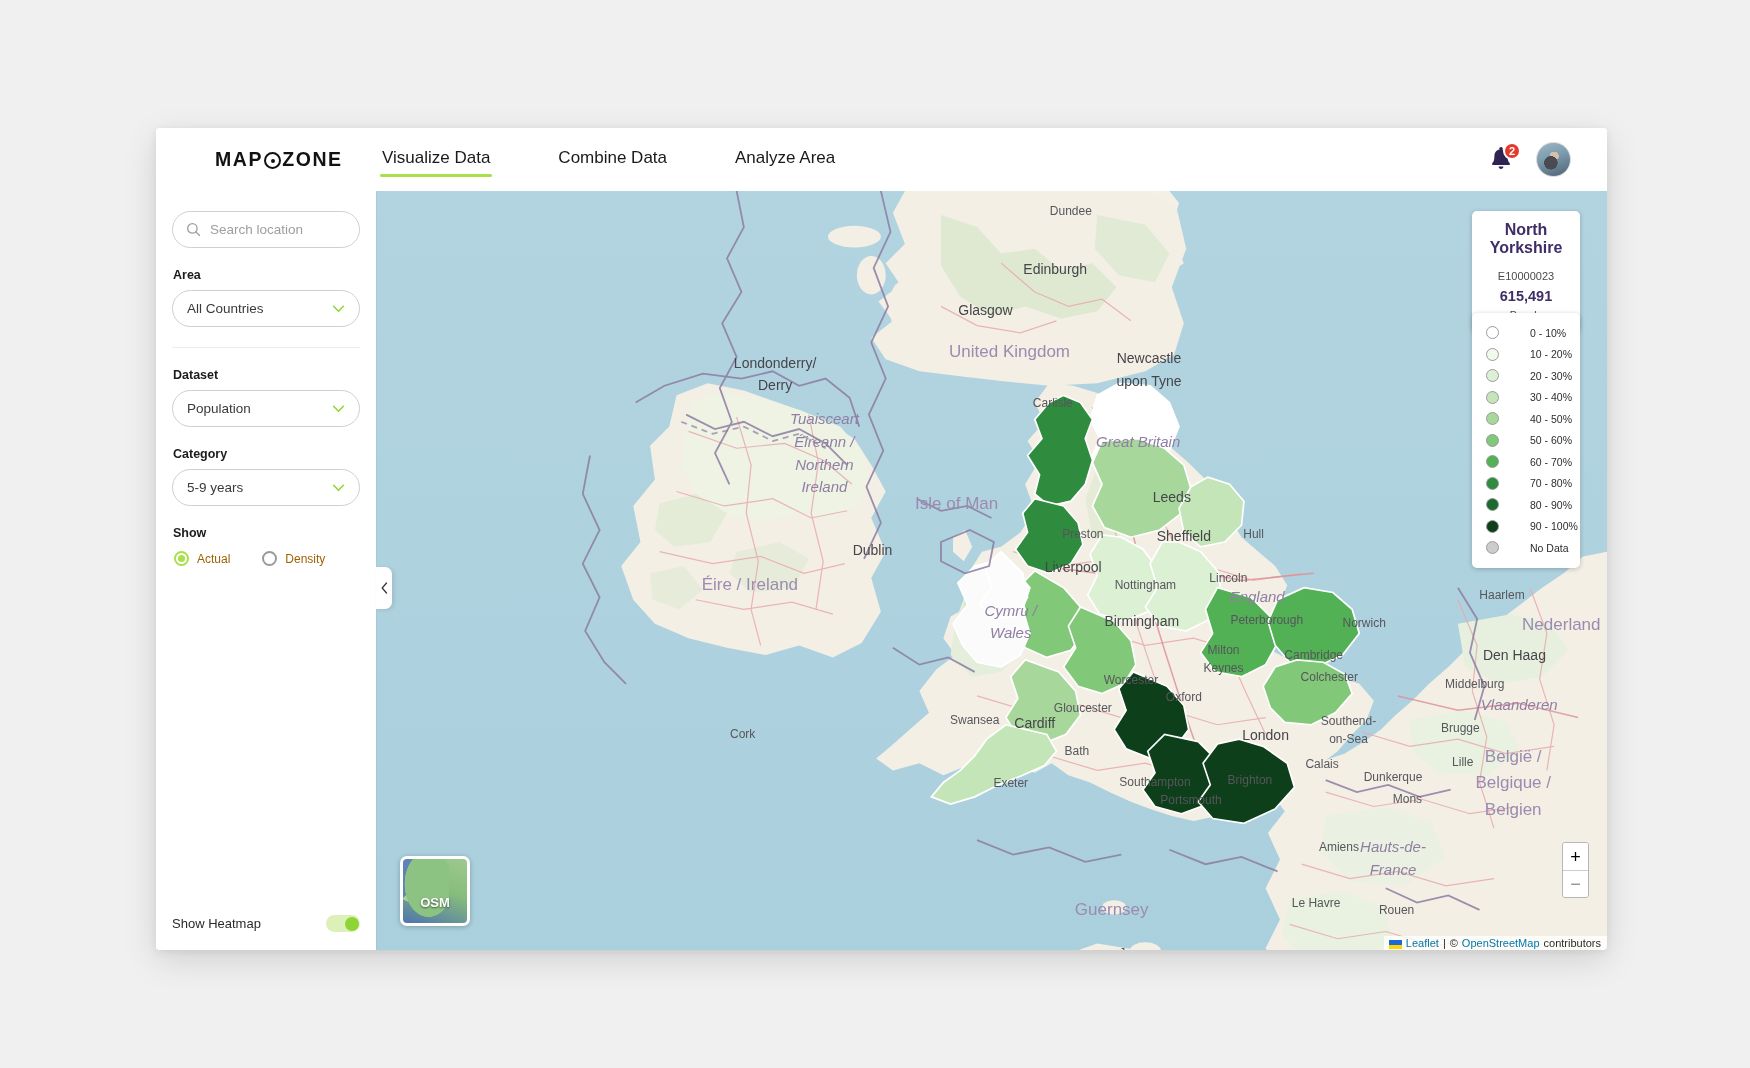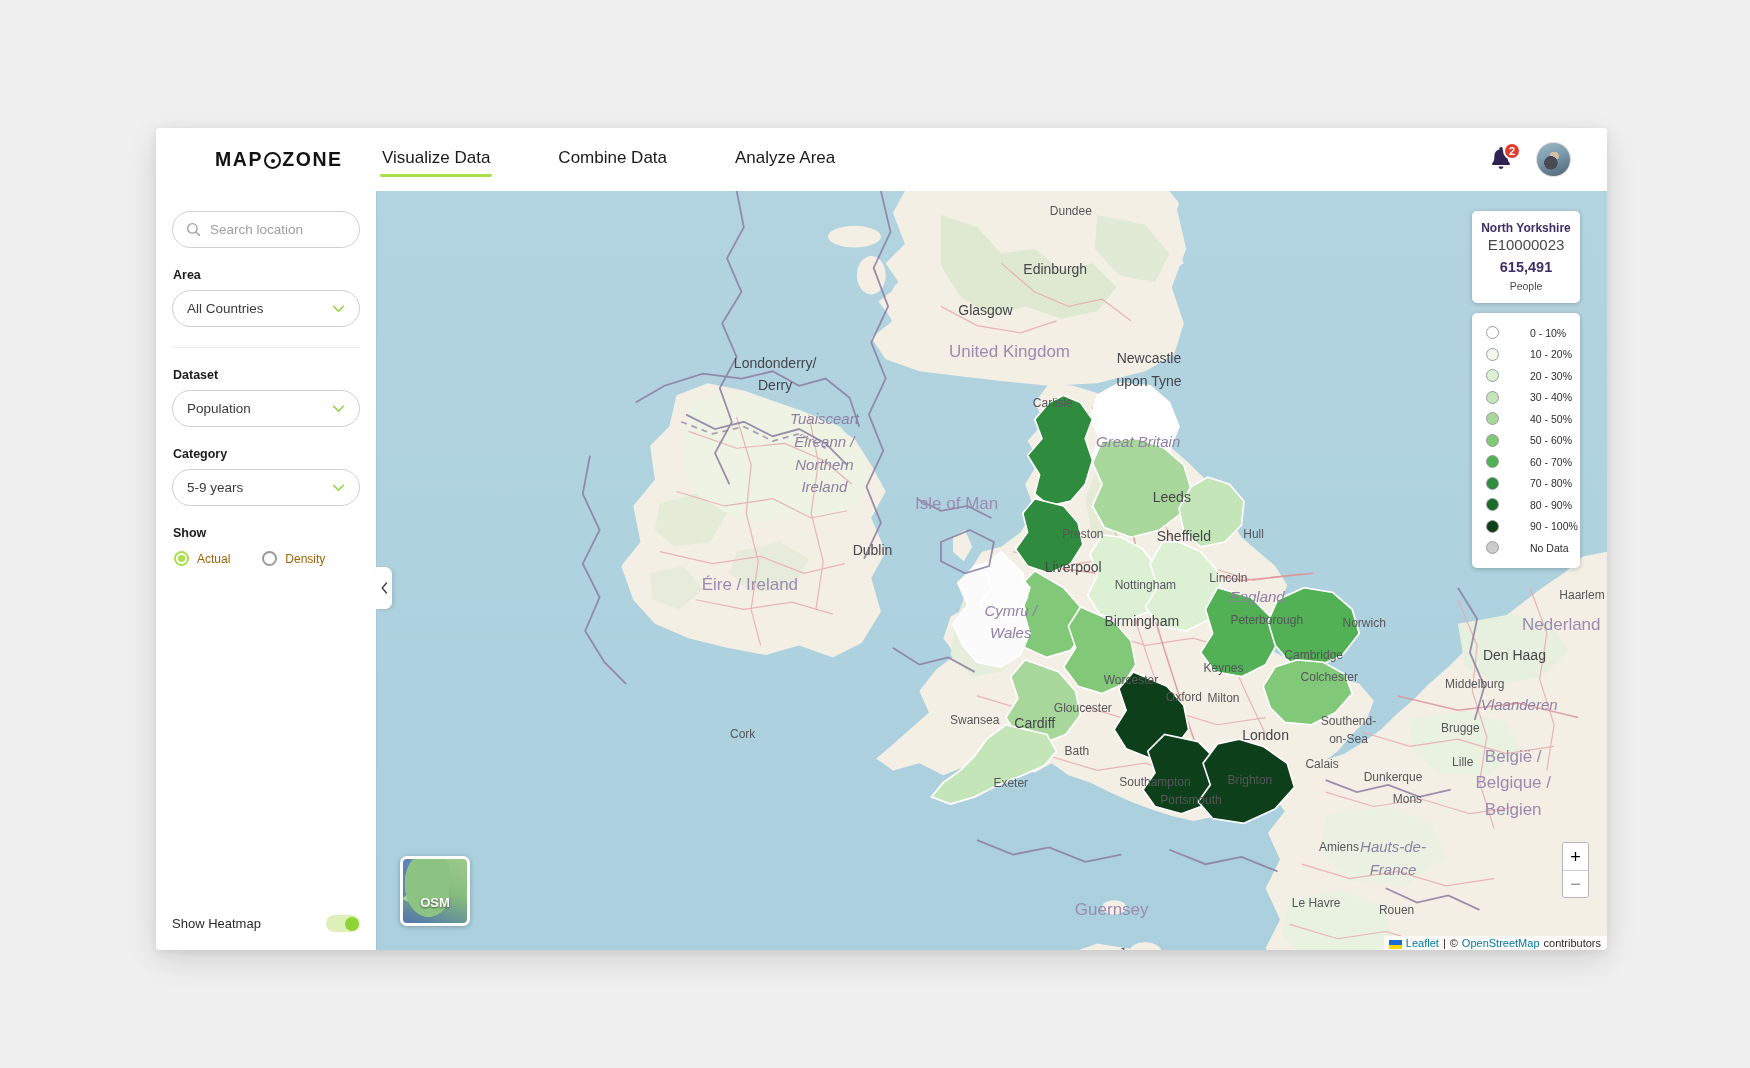--- a/index.html
+++ b/index.html
@@ -166,22 +166,22 @@
   .lbl-city-sm{ color: #57565c; font-size: 12px; }
   .lbl-region { color: #8f7fa3; font-size: 15px; font-style: italic; }
   .lbl-ctry   { color: #9c8bb0; font-size: 17px; }
 
   
   #info-card {
     position: absolute; right: 27px; top: 20px; width: 108px;
     background: #fff; border-radius: 5px; padding: 10px 6px 11px;
     text-align: center; box-shadow: 0 1px 5px rgba(0,0,0,0.22); z-index: 20;
   }
-  #info-title { font-size: 12px; font-weight: bold; color: #3f2d66; }
-  #info-code  { font-size: 15px; color: #4a4a4a; margin-top: 1px; }
+  #info-title { font-size: 16px; font-weight: bold; color: #3f2d66; }
+  #info-code  { font-size: 11px; color: #4a4a4a; margin-top: 13px; }
   #info-value { font-size: 14.5px; font-weight: bold; color: #3f2d66; margin-top: 6px; }
   #info-unit  { font-size: 10.5px; color: #4a4a4a; margin-top: 5px; }
 
   
   #legend {
     position: absolute; right: 27px; top: 122px; width: 108px;
     background: #fff; border-radius: 5px; padding: 9px 0 9px 14px;
     box-shadow: 0 1px 5px rgba(0,0,0,0.22); z-index: 20;
   }
   .legend-row { display: flex; align-items: center; gap: 7px; height: 21.5px; }
@@ -508,21 +508,21 @@
           <div class="mlabel lbl-city" style="left: 697.246px; top: 375.894px;">Liverpool</div>
           <div class="mlabel lbl-city-sm" style="left: 852.323px; top: 386.713px;">Lincoln</div>
           <div class="mlabel lbl-city-sm" style="left: 769.375px; top: 393.926px;">Nottingham</div>
           <div class="mlabel lbl-region" style="left: 881.175px; top: 404.745px;">England</div>
           <div class="mlabel lbl-city" style="left: 765.769px; top: 429.99px;">Birmingham</div>
           <div class="mlabel lbl-city-sm" style="left: 890.792px; top: 428.788px;">Peterborough</div>
           <div class="mlabel lbl-region" style="left: 634.734px; top: 419.171px;">Cymru /</div>
           <div class="mlabel lbl-region" style="left: 634.734px; top: 440.81px;">Wales</div>
           <div class="mlabel lbl-city-sm" style="left: 988.166px; top: 432.395px;">Norwich</div>
           <div class="mlabel lbl-city-sm" style="left: 937.676px; top: 463.65px;">Cambridge</div>
-          <div class="mlabel lbl-city-sm" style="left: 847.515px; top: 458.842px; margin-top: 48px;">Milton</div>
+          <div class="mlabel lbl-city-sm" style="left: 847.515px; top: 458.842px;">Milton</div>
           <div class="mlabel lbl-city-sm" style="left: 847.515px; top: 476.874px;">Keynes</div>
           <div class="mlabel lbl-city-sm" style="left: 953.304px; top: 486.491px;">Colchester</div>
           <div class="mlabel lbl-city-sm" style="left: 754.949px; top: 488.896px;">Worcester</div>
           <div class="mlabel lbl-city-sm" style="left: 807.844px; top: 505.726px;">Oxford</div>
           <div class="mlabel lbl-city-sm" style="left: 706.863px; top: 516.545px;">Gloucester</div>
           <div class="mlabel lbl-city" style="left: 889.59px; top: 520.151px; margin-top: 24px;">London</div>
           <div class="mlabel lbl-city" style="left: 658.777px; top: 532.173px;">Cardiff</div>
           <div class="mlabel lbl-city-sm" style="left: 598.67px; top: 528.566px;">Swansea</div>
           <div class="mlabel lbl-city-sm" style="left: 972.538px; top: 529.769px;">Southend-</div>
           <div class="mlabel lbl-city-sm" style="left: 972.538px; top: 547.801px;">on-Sea</div>
@@ -539,21 +539,21 @@
           <div class="mlabel lbl-city-sm" style="left: 1017.02px; top: 586px;">Dunkerque</div>
           <div class="mlabel lbl-city-sm" style="left: 946.091px; top: 573.046px;">Calais</div>
           <div class="mlabel lbl-city-sm" style="left: 1086.74px; top: 570.642px;">Lille</div>
           <div class="mlabel lbl-city-sm" style="left: 1084.34px; top: 536.981px;">Brugge</div>
           <div class="mlabel lbl-region" style="left: 1143.24px; top: 512.938px;">Vlaanderen</div>
           <div class="mlabel lbl-ctry" style="left: 1137.23px; top: 565.833px;">België /</div>
           <div class="mlabel lbl-ctry" style="left: 1137.23px; top: 592.28px;">Belgique /</div>
           <div class="mlabel lbl-ctry" style="left: 1137.23px; top: 618.728px;">Belgien</div>
           <div class="mlabel lbl-city" style="left: 1138.43px; top: 463.65px;">Den Haag</div>
           <div class="mlabel lbl-city-sm" style="left: 1098.76px; top: 492.502px;">Middelburg</div>
-          <div class="mlabel lbl-city-sm" style="left: 1206px; top: 403.543px;">Haarlem</div>
+          <div class="mlabel lbl-city-sm" style="left: 1126px; top: 403.543px;">Haarlem</div>
           <div class="mlabel lbl-ctry" style="left: 1185.32px; top: 433.597px;">Nederland</div>
           <div class="mlabel lbl-city-sm" style="left: 1031.44px; top: 607.908px;">Mons</div>
           <div class="mlabel lbl-region" style="left: 1017.02px; top: 654.792px;">Hauts-de-</div>
           <div class="mlabel lbl-region" style="left: 1017.02px; top: 677.633px;">France</div>
           <div class="mlabel lbl-city-sm" style="left: 962.921px; top: 655.994px;">Amiens</div>
         </div>
 
       <div id="info-card">
         <div id="info-title">North Yorkshire</div>
         <div id="info-code">E10000023</div>

